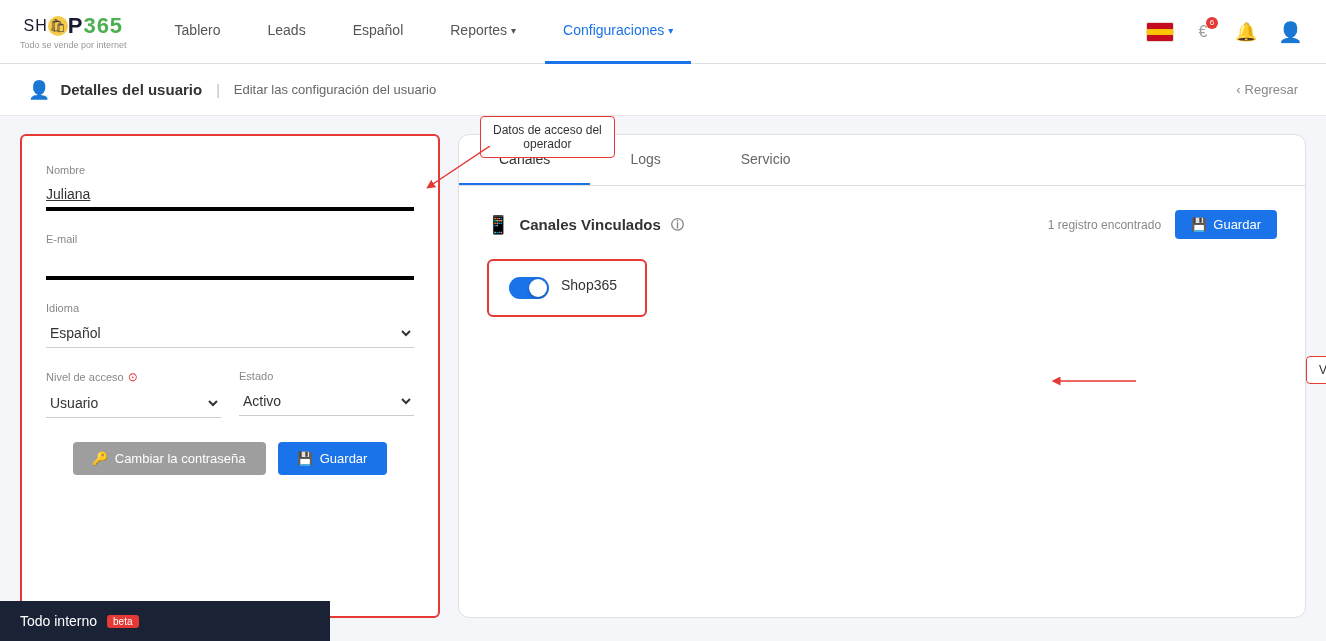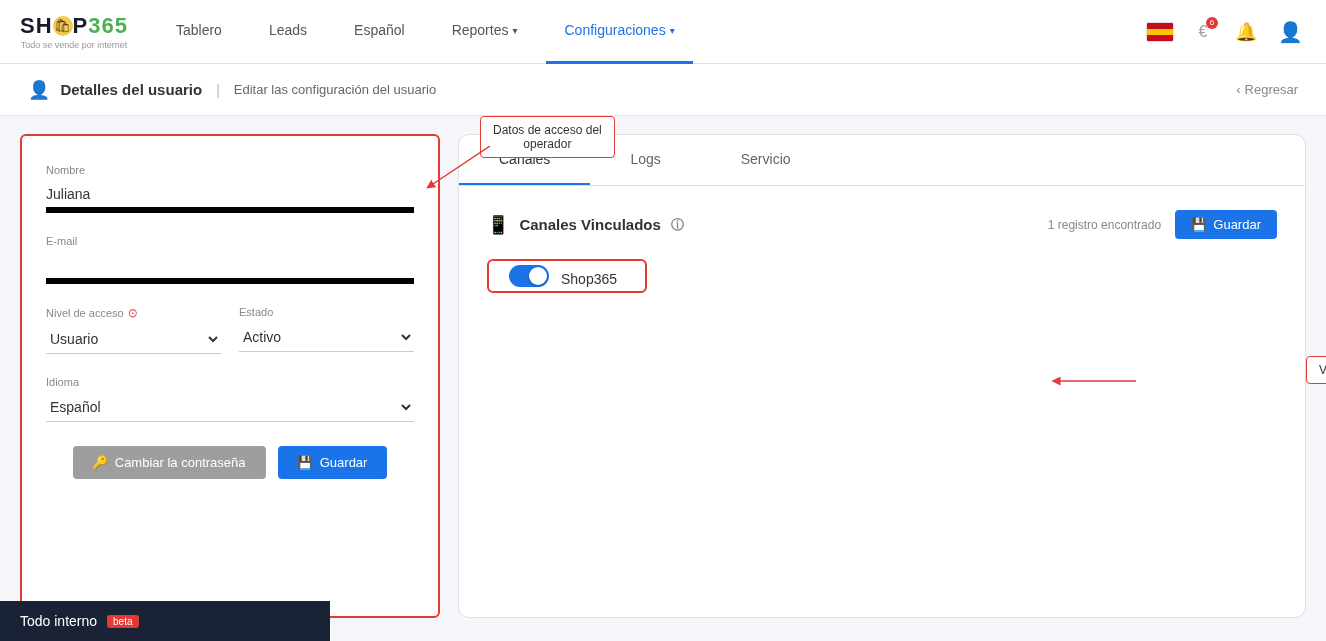--- a/index.html
+++ b/index.html
@@ -118,26 +118,27 @@
       color: #888;
       margin-bottom: 5px;
       display: flex;
       align-items: center;
       gap: 4px;
     }
     .form-label .required-icon { color: #e53935; font-size: 12px; }
     .form-input {
       width: 100%;
       border: none;
-      border-bottom: 6px solid #000000;
+      border-bottom: 4px solid #000000;
       padding: 5px 0;
       font-size: 14px;
       color: #333;
       background: transparent;
       outline: none;
+      text-decoration: underline;
     }
     .form-row {
       display: flex;
       gap: 18px;
     }
     .form-col { flex: 1; }
     .form-select {
       width: 100%;
       border: none;
       border-bottom: 1px solid #ccc;
@@ -224,23 +225,23 @@
       color: #333;
     }
     .section-title .phone-icon { font-size: 18px; color: #555; }
     .info-icon { color: #888; font-size: 13px; cursor: pointer; }
     .record-count { font-size: 12px; color: #888; margin-right: 14px; }
 
     
     .channel-card {
       border: 2px solid #e53935;
       border-radius: 6px;
-      padding: 4px 20px;
+      padding: 16px 20px;
       display: inline-flex;
-      align-items: flex-end;
+      align-items: flex-start;
       gap: 12px;
       min-width: 160px;
     }
     .toggle {
       display: inline-block;
       width: 40px; height: 22px;
       background: #1a73e8;
       border-radius: 11px;
       position: relative;
       cursor: pointer;
@@ -300,21 +301,21 @@
     .relative-wrapper {
       position: relative;
     }
   </style>
 </head>
 <body>
 
 <nav class="navbar">
   <div class="logo">
     <div style="display:flex;align-items:center;gap:0;">
-      <span style="font-size:22px;font-weight:700;color:#1a1a2e;letter-spacing:1px;">SH</span>
+      <span style="font-size:16px;font-weight:400;color:#1a1a2e;letter-spacing:1px;">SH</span>
       <span style="display:inline-block;background:#f7c94b;border-radius:50%;width:20px;height:20px;text-align:center;line-height:20px;font-size:13px;">🛍</span>
       <span style="font-size:22px;font-weight:900;color:#1a1a2e;letter-spacing:1px;">P</span>
       <span style="font-size:22px;font-weight:900;color:#4caf50;letter-spacing:1px;">365</span>
     </div>
     <div style="font-size:9px;color:#999;margin-top:1px;">Todo se vende por internet</div>
   </div>
 
   <div class="nav-links">
     <a class="nav-link">Tablero</a>
     <a class="nav-link">Leads</a>
@@ -360,20 +361,29 @@
   <div class="left-panel">
 
     <div class="form-group">
       <div class="form-label">Nombre</div>
       <input class="form-input" type="text" value="Juliana" style="">
     </div>
 
     <div class="form-group">
       <div class="form-label">E-mail</div>
       <input class="form-input" type="email" style="">
+    </div>
+
+    <div class="form-group">
+      <div class="form-label">Idioma</div>
+      <select class="form-select">
+        <option>Español</option>
+        <option>Inglés</option>
+        <option>Portugués</option>
+      </select>
     </div>
 
     <div class="form-group">
       <div class="form-row">
         <div class="form-col">
           <div class="form-label">
             <span>Nivel de acceso</span>
             <span class="required-icon">⊙</span>
           </div>
           <select class="form-select">
@@ -385,29 +395,20 @@
         <div class="form-col">
           <div class="form-label">Estado</div>
           <select class="form-select">
             <option>Activo</option>
             <option>Inactivo</option>
           </select>
         </div>
       </div>
     </div>
 
-    <div class="form-group">
-      <div class="form-label">Idioma</div>
-      <select class="form-select">
-        <option>Español</option>
-        <option>Inglés</option>
-        <option>Portugués</option>
-      </select>
-    </div>
-
     <div class="form-actions">
       <button class="btn btn-gray">
         <span>🔑</span>
         <span>Cambiar la contraseña</span>
       </button>
       <button class="btn btn-blue">
         <span>💾</span>
         <span>Guardar</span>
       </button>
     </div>

